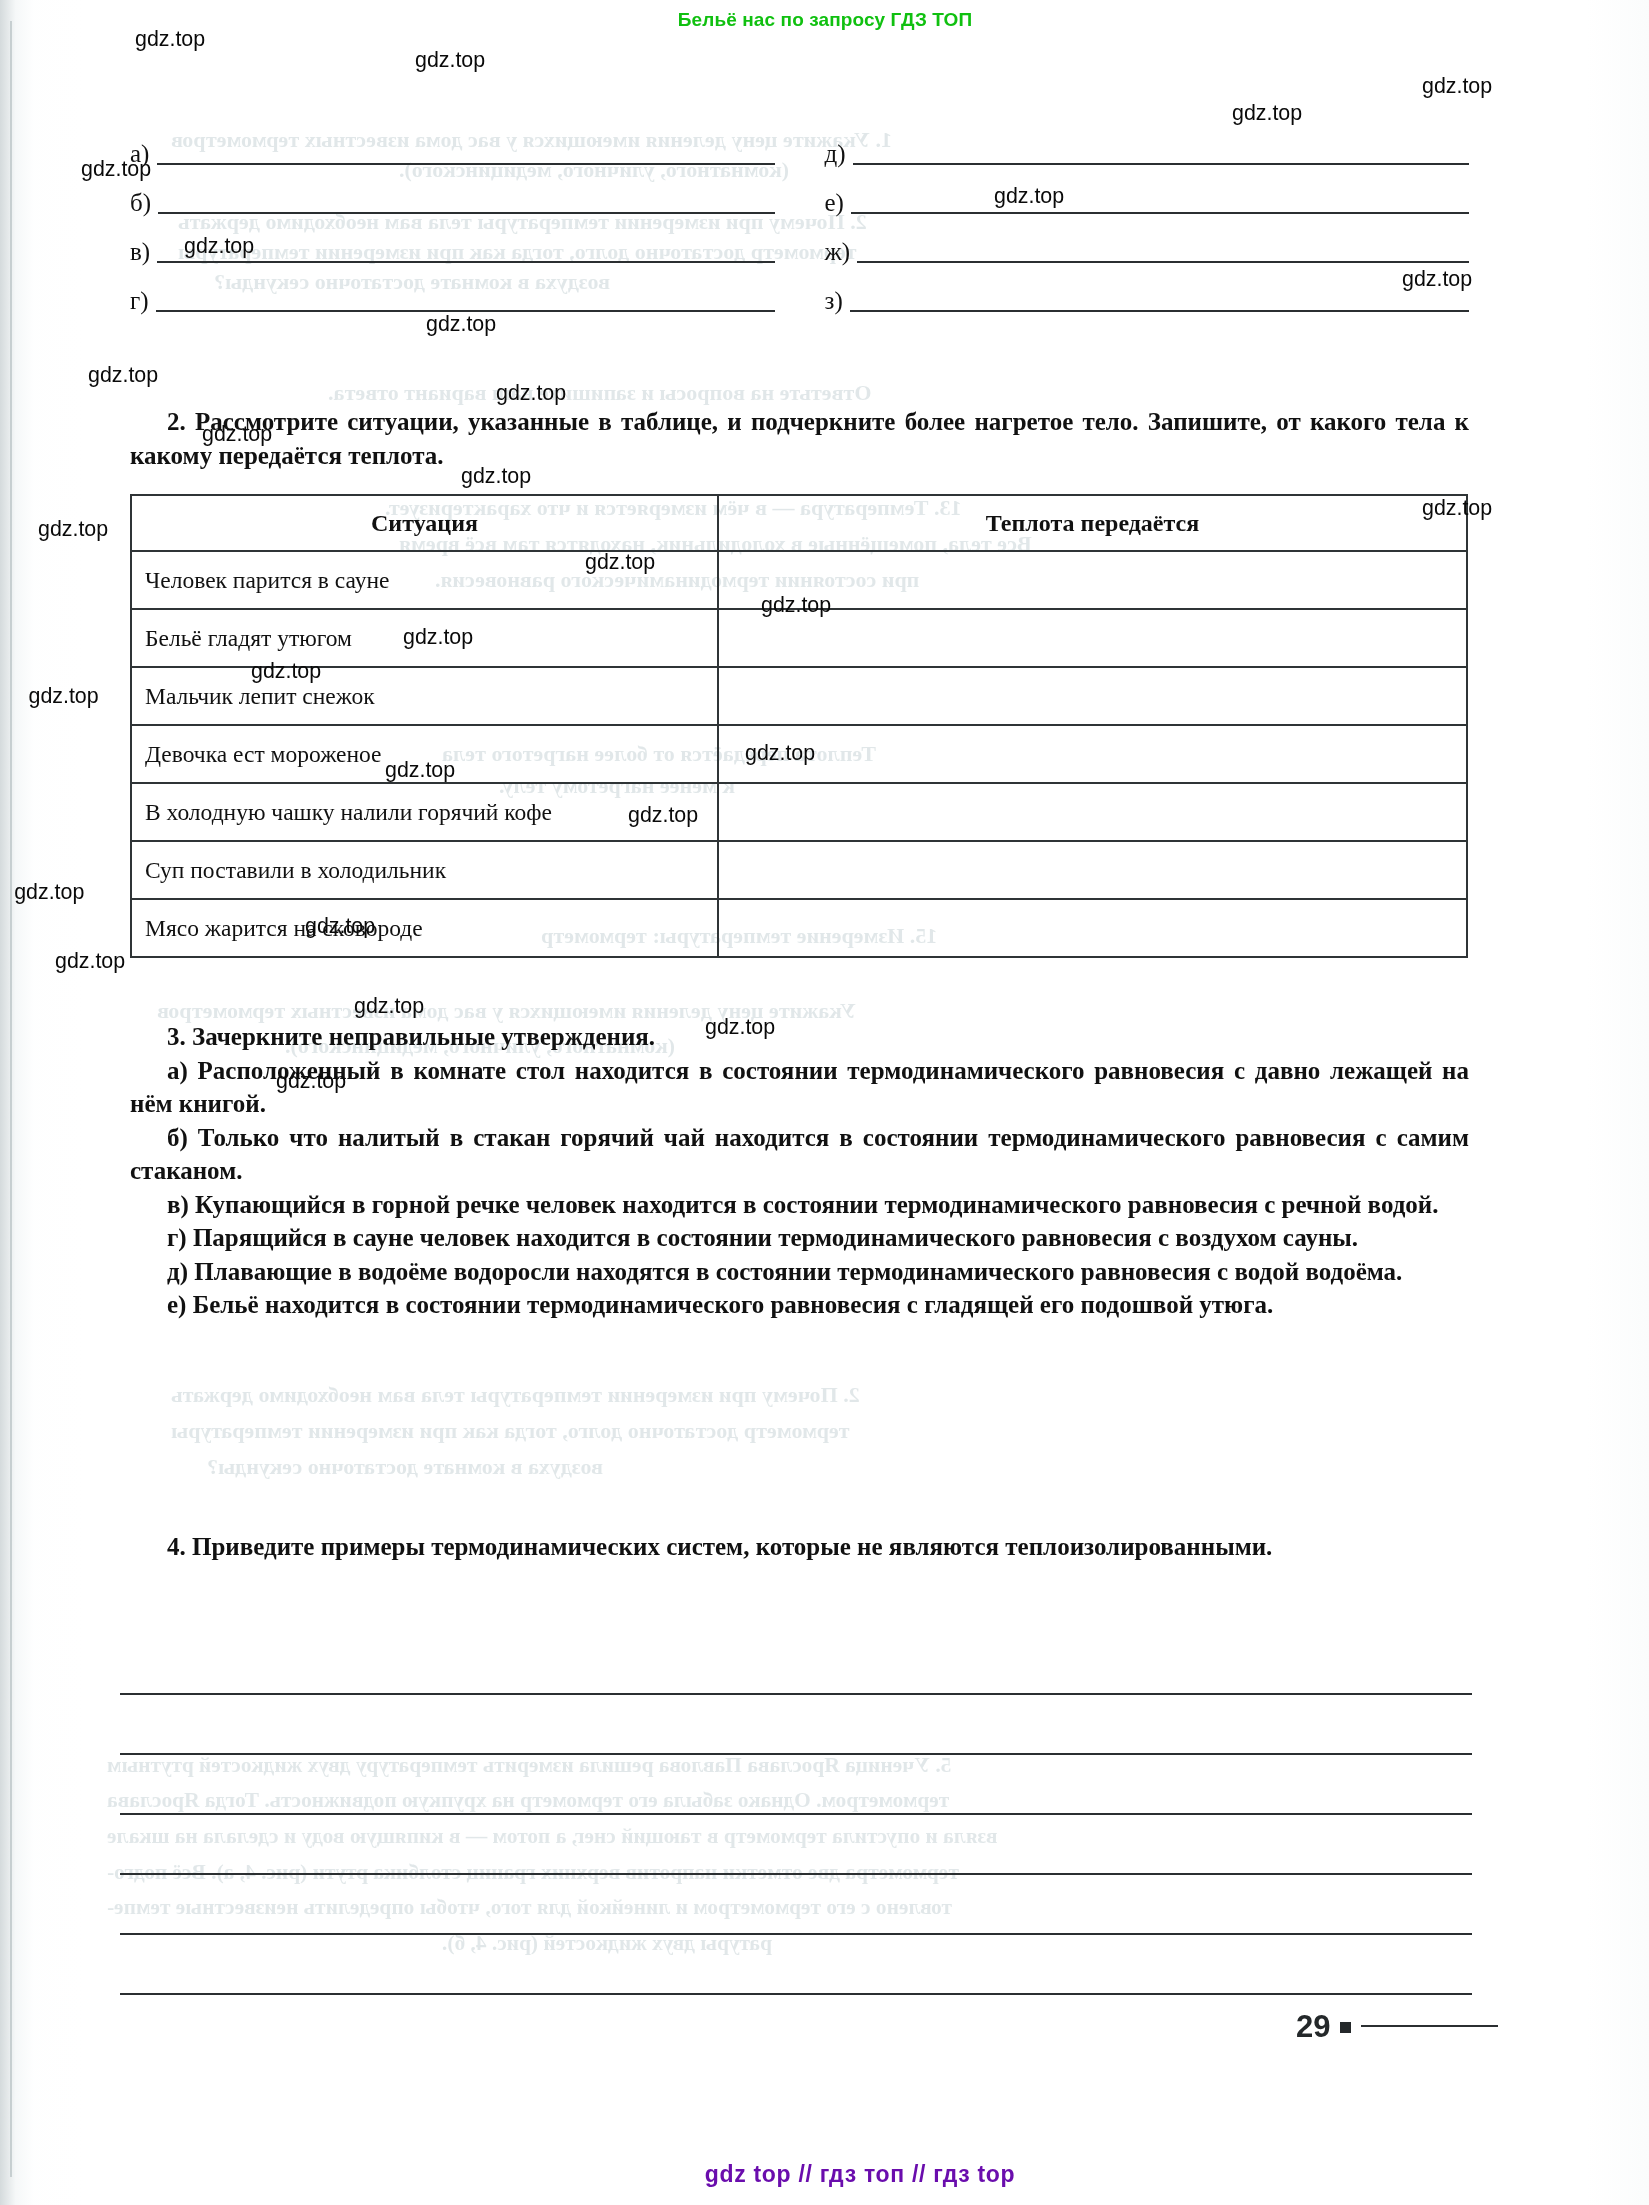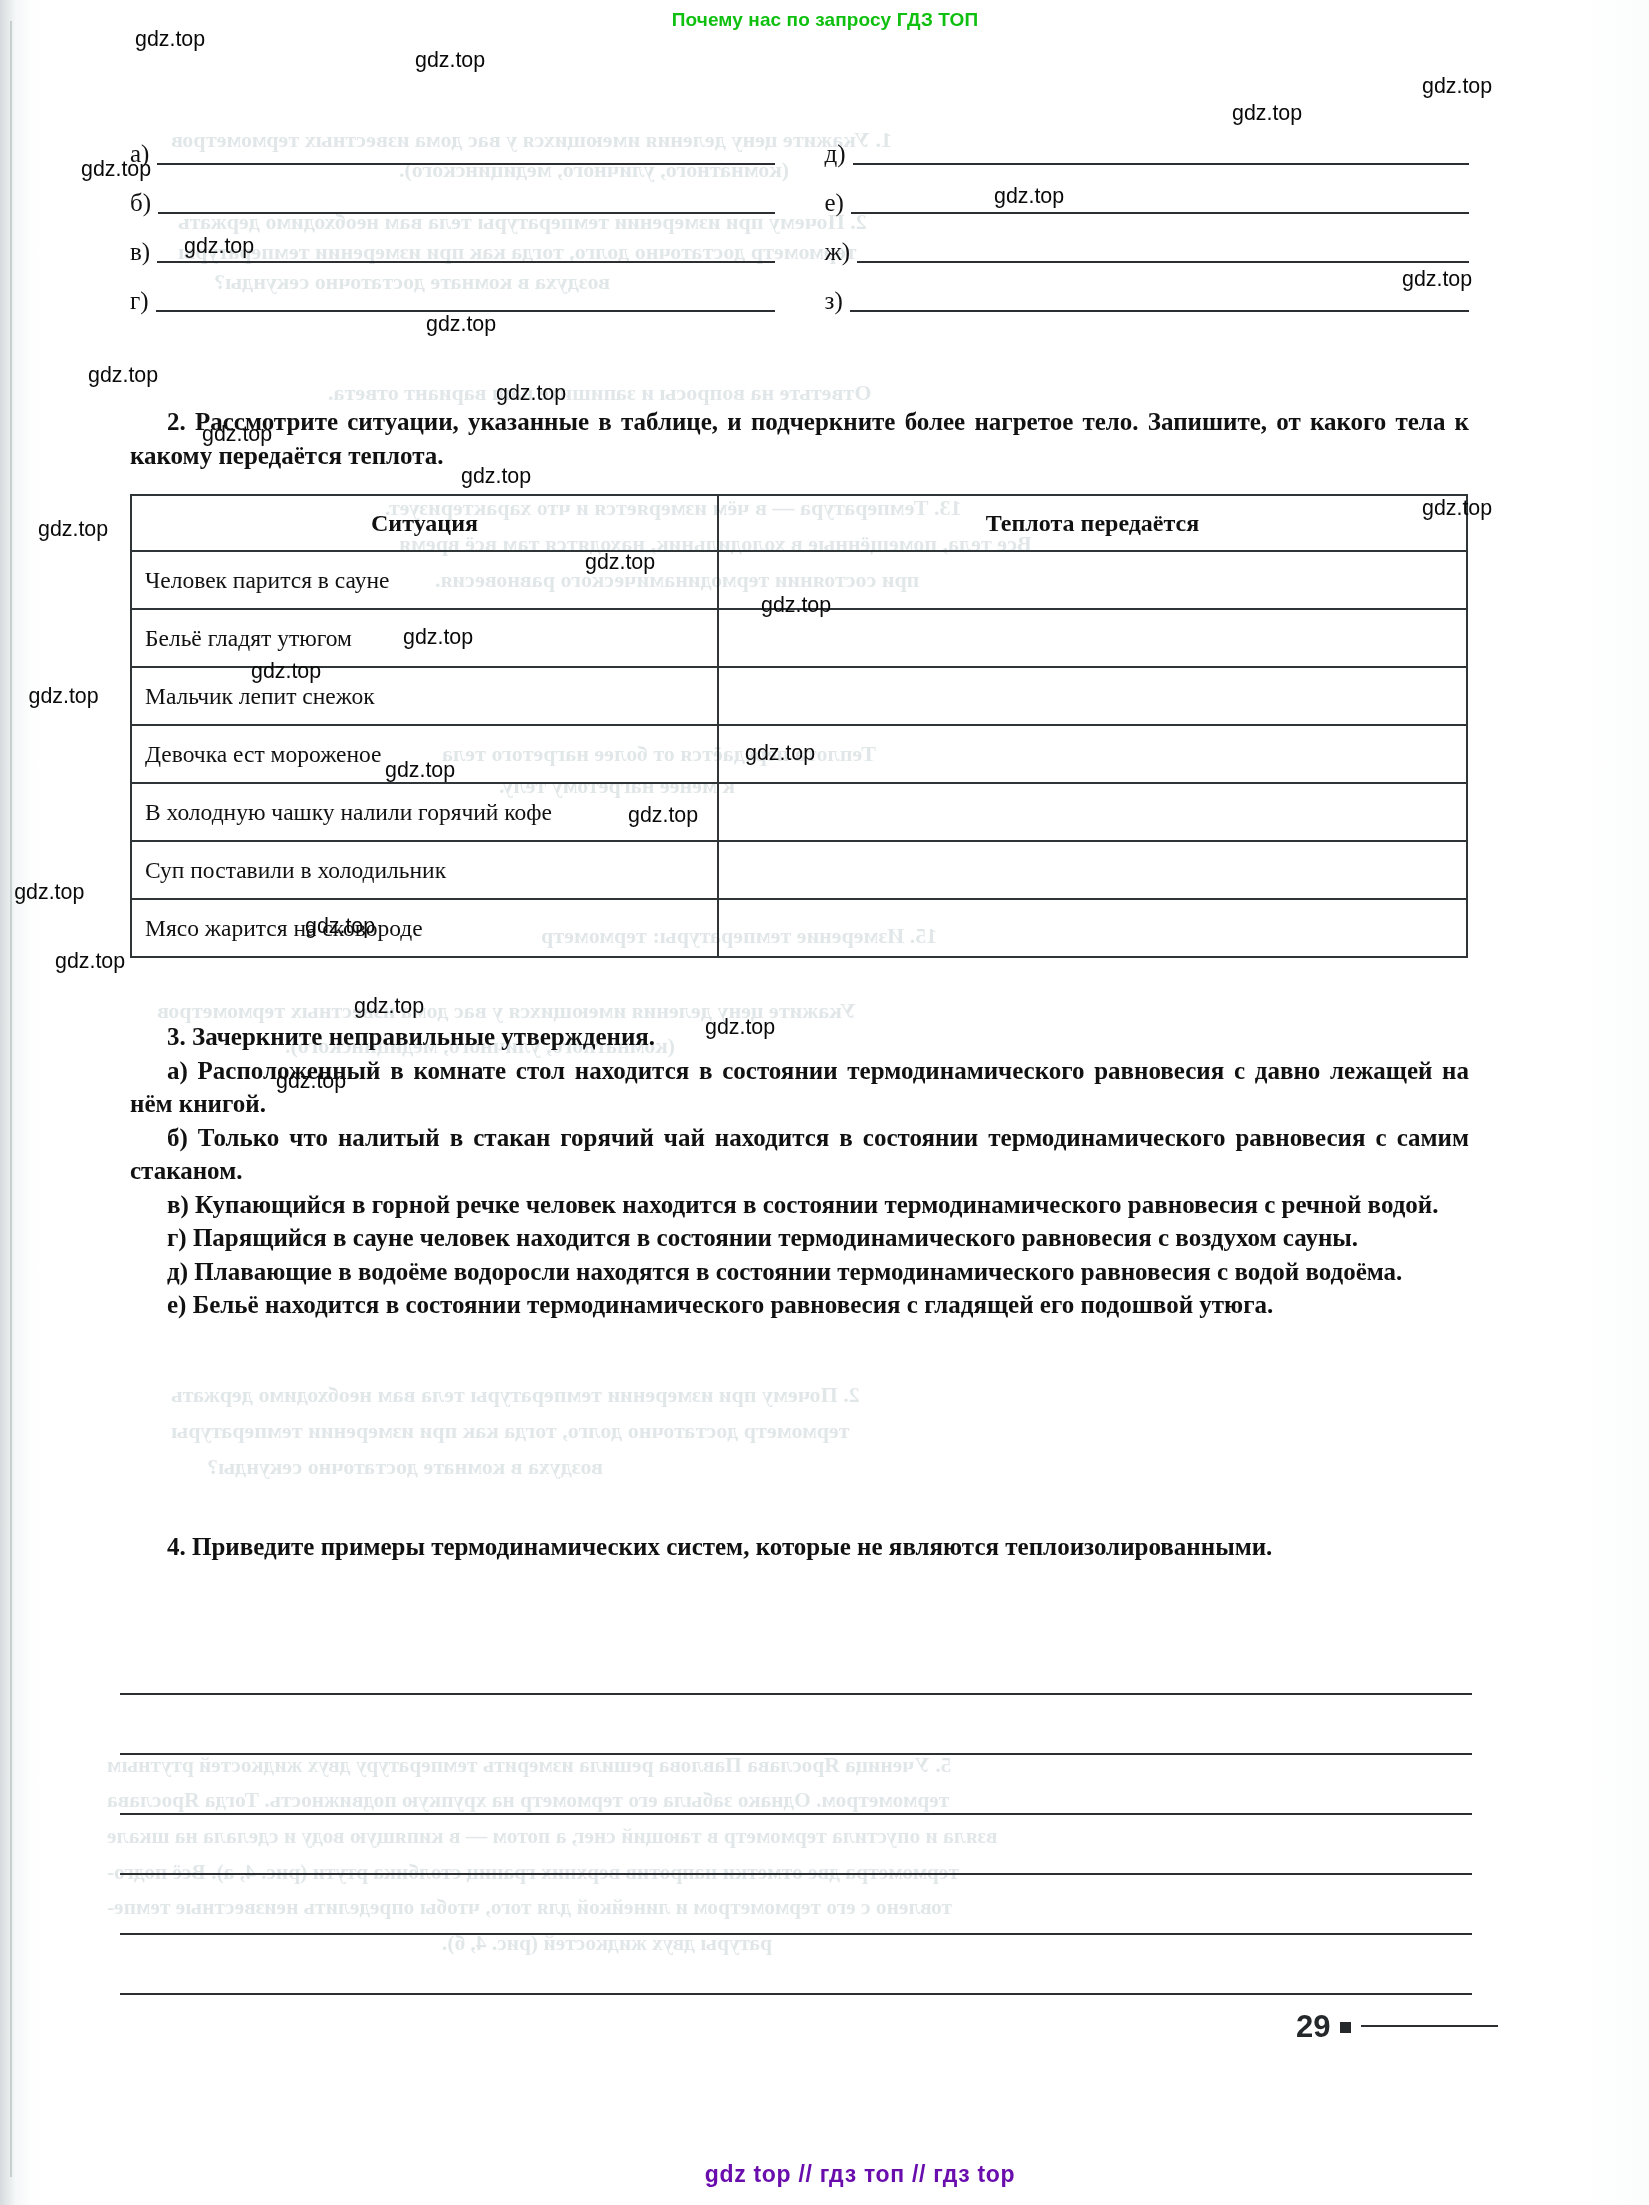--- a/index.html
+++ b/index.html
@@ -238,21 +238,21 @@
       <div class="bleed" style="left: 107px; top: 1784px; font-size: 21.4px;">термометром. Однако забыла его термометр на хрупкую подвижность. Тогда Ярослава</div>
       <div class="bleed" style="left: 107px; top: 1820px; font-size: 21.4px;">взяла и опустила термометр в тающий снег, а потом — в кипящую воду и сделала на шкале</div>
       <div class="bleed" style="left: 107px; top: 1856px; font-size: 21.4px;">термометра две отметки напротив верхних границ столбика ртути (рис. 4, а). Всё подго-</div>
       <div class="bleed" style="left: 107px; top: 1891px; font-size: 21.4px;">товлено с его термометром и линейкой для того, чтобы определить неизвестные темпе-</div>
       <div class="bleed" style="left: 442px; top: 1927px; font-size: 21.4px;">ратуры двух жидкостей (рис. 4, б).</div>
     </div>
 
   <div class="scan-tint"></div>
   <div class="gutter-line"></div>
 
-  <div class="promo">Почему нас по запросу ГДЗ ТОП</div>
+  <div class="promo">Бельё нас по запросу ГДЗ ТОП</div>
 
   <div class="abgrid">
     <div class="ab-cell">
       <span class="ab-label">а)</span>
       <span class="ab-rule"></span>
     </div>
     <div class="ab-cell">
       <span class="ab-label">д)</span>
       <span class="ab-rule"></span>
     </div>

